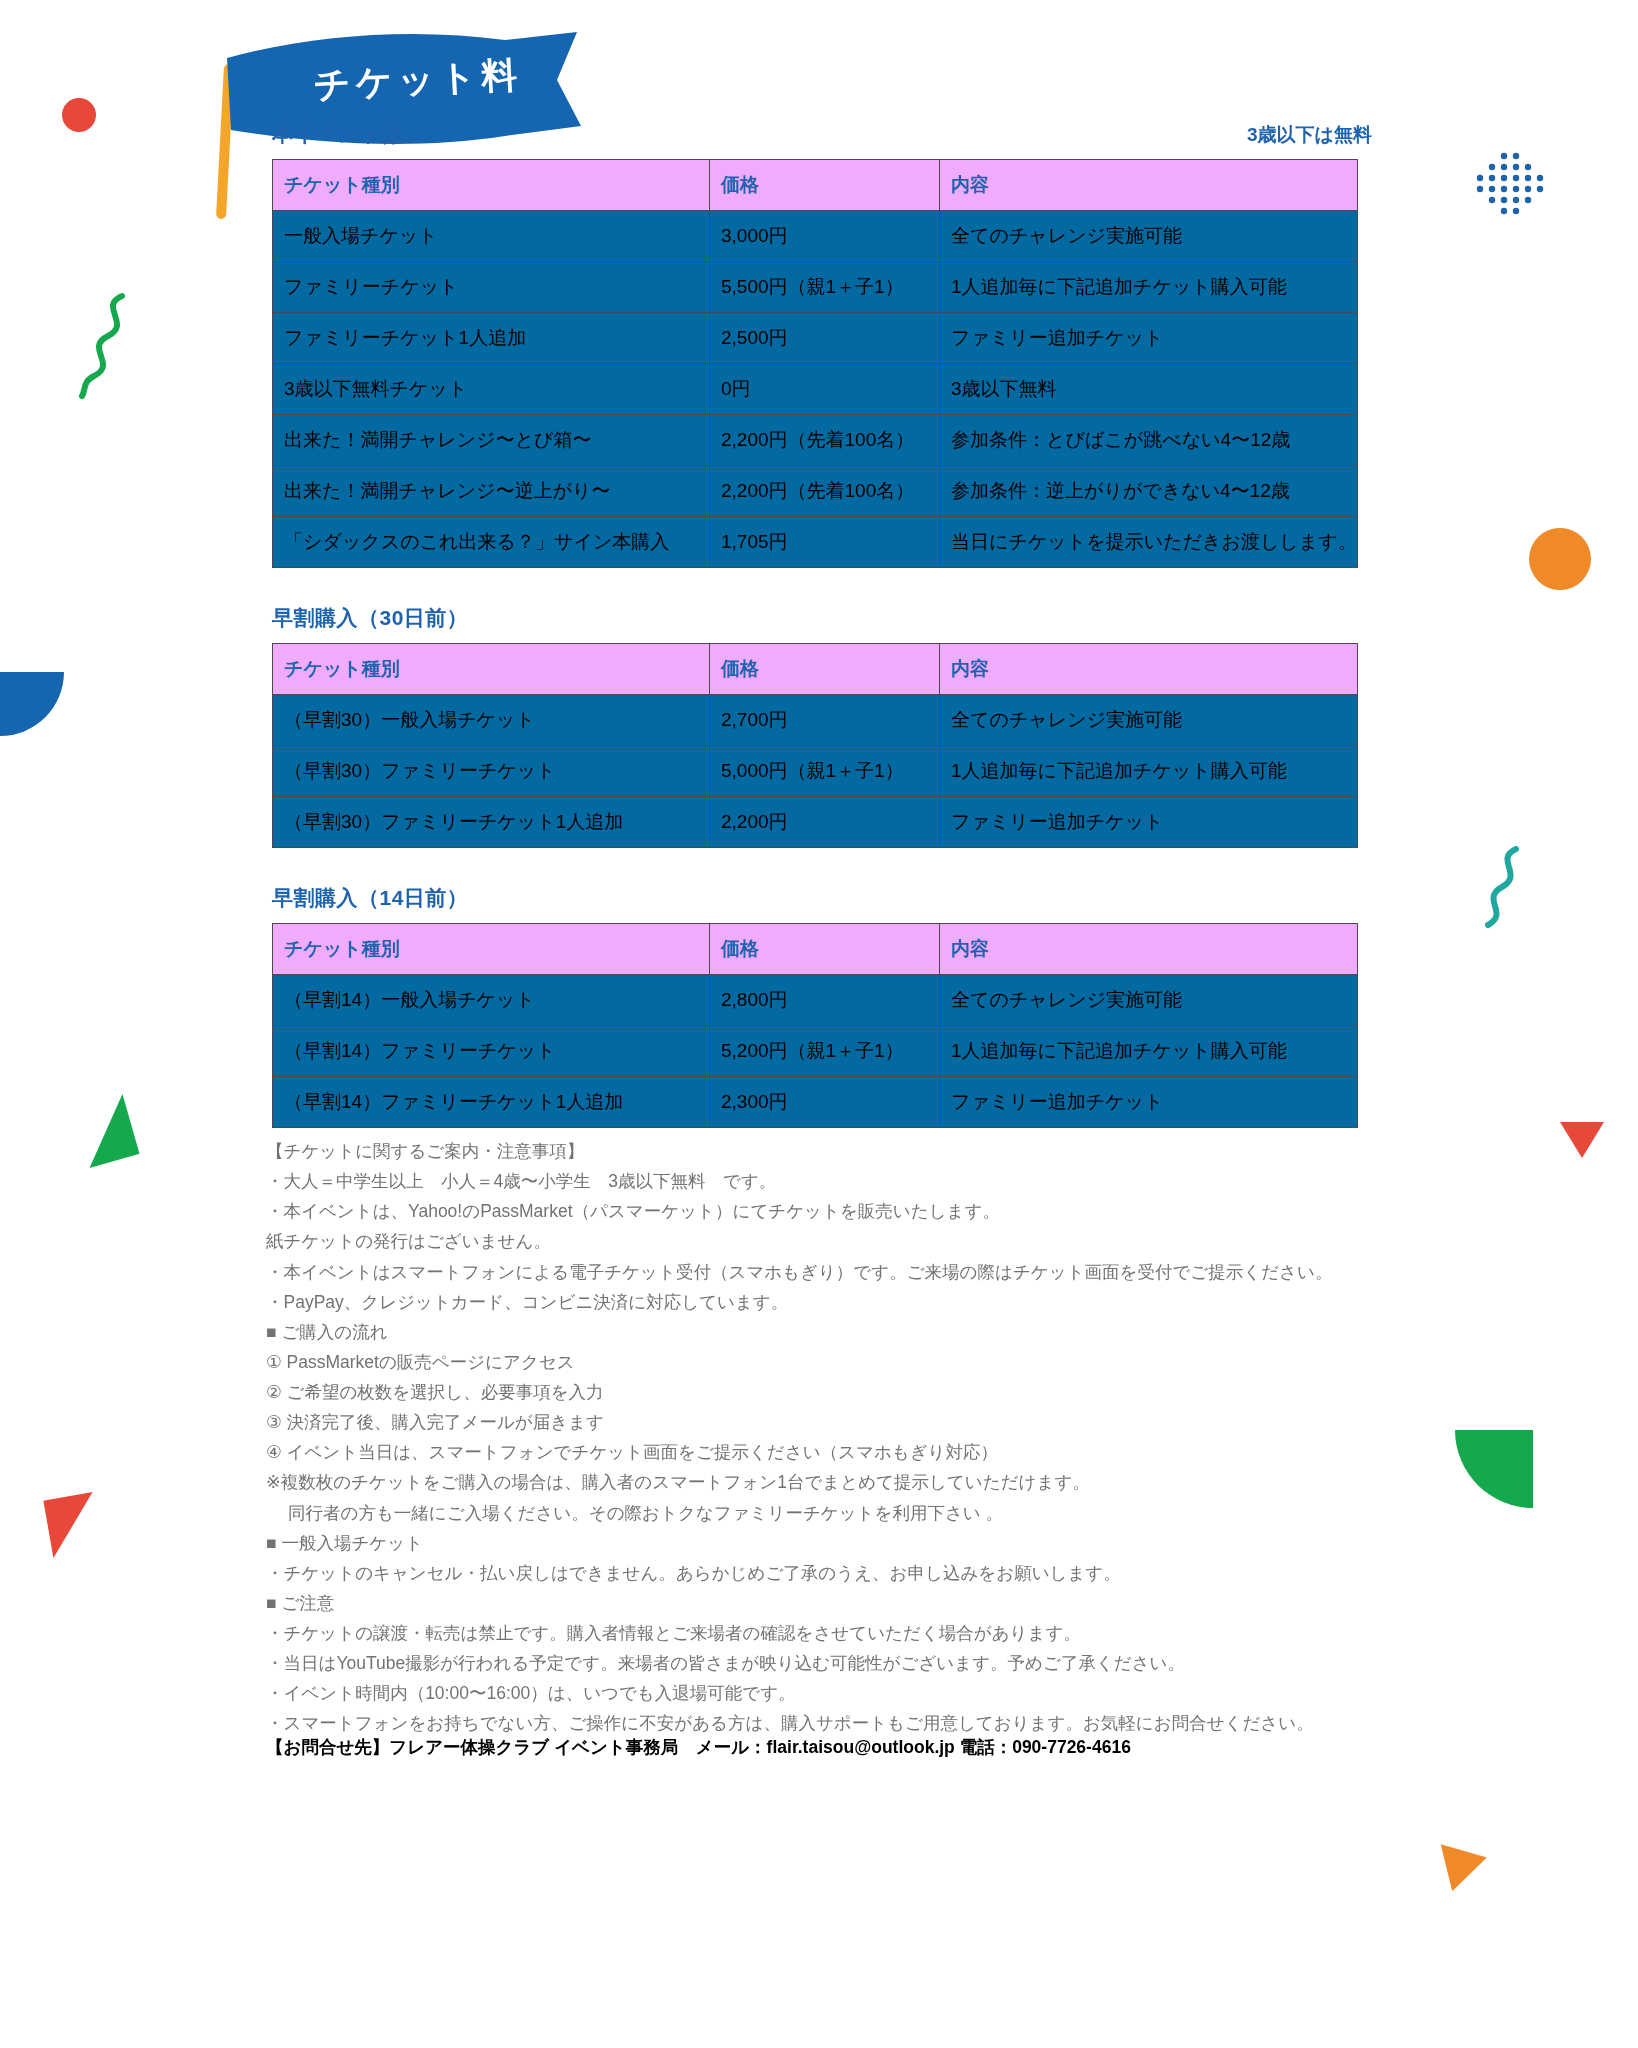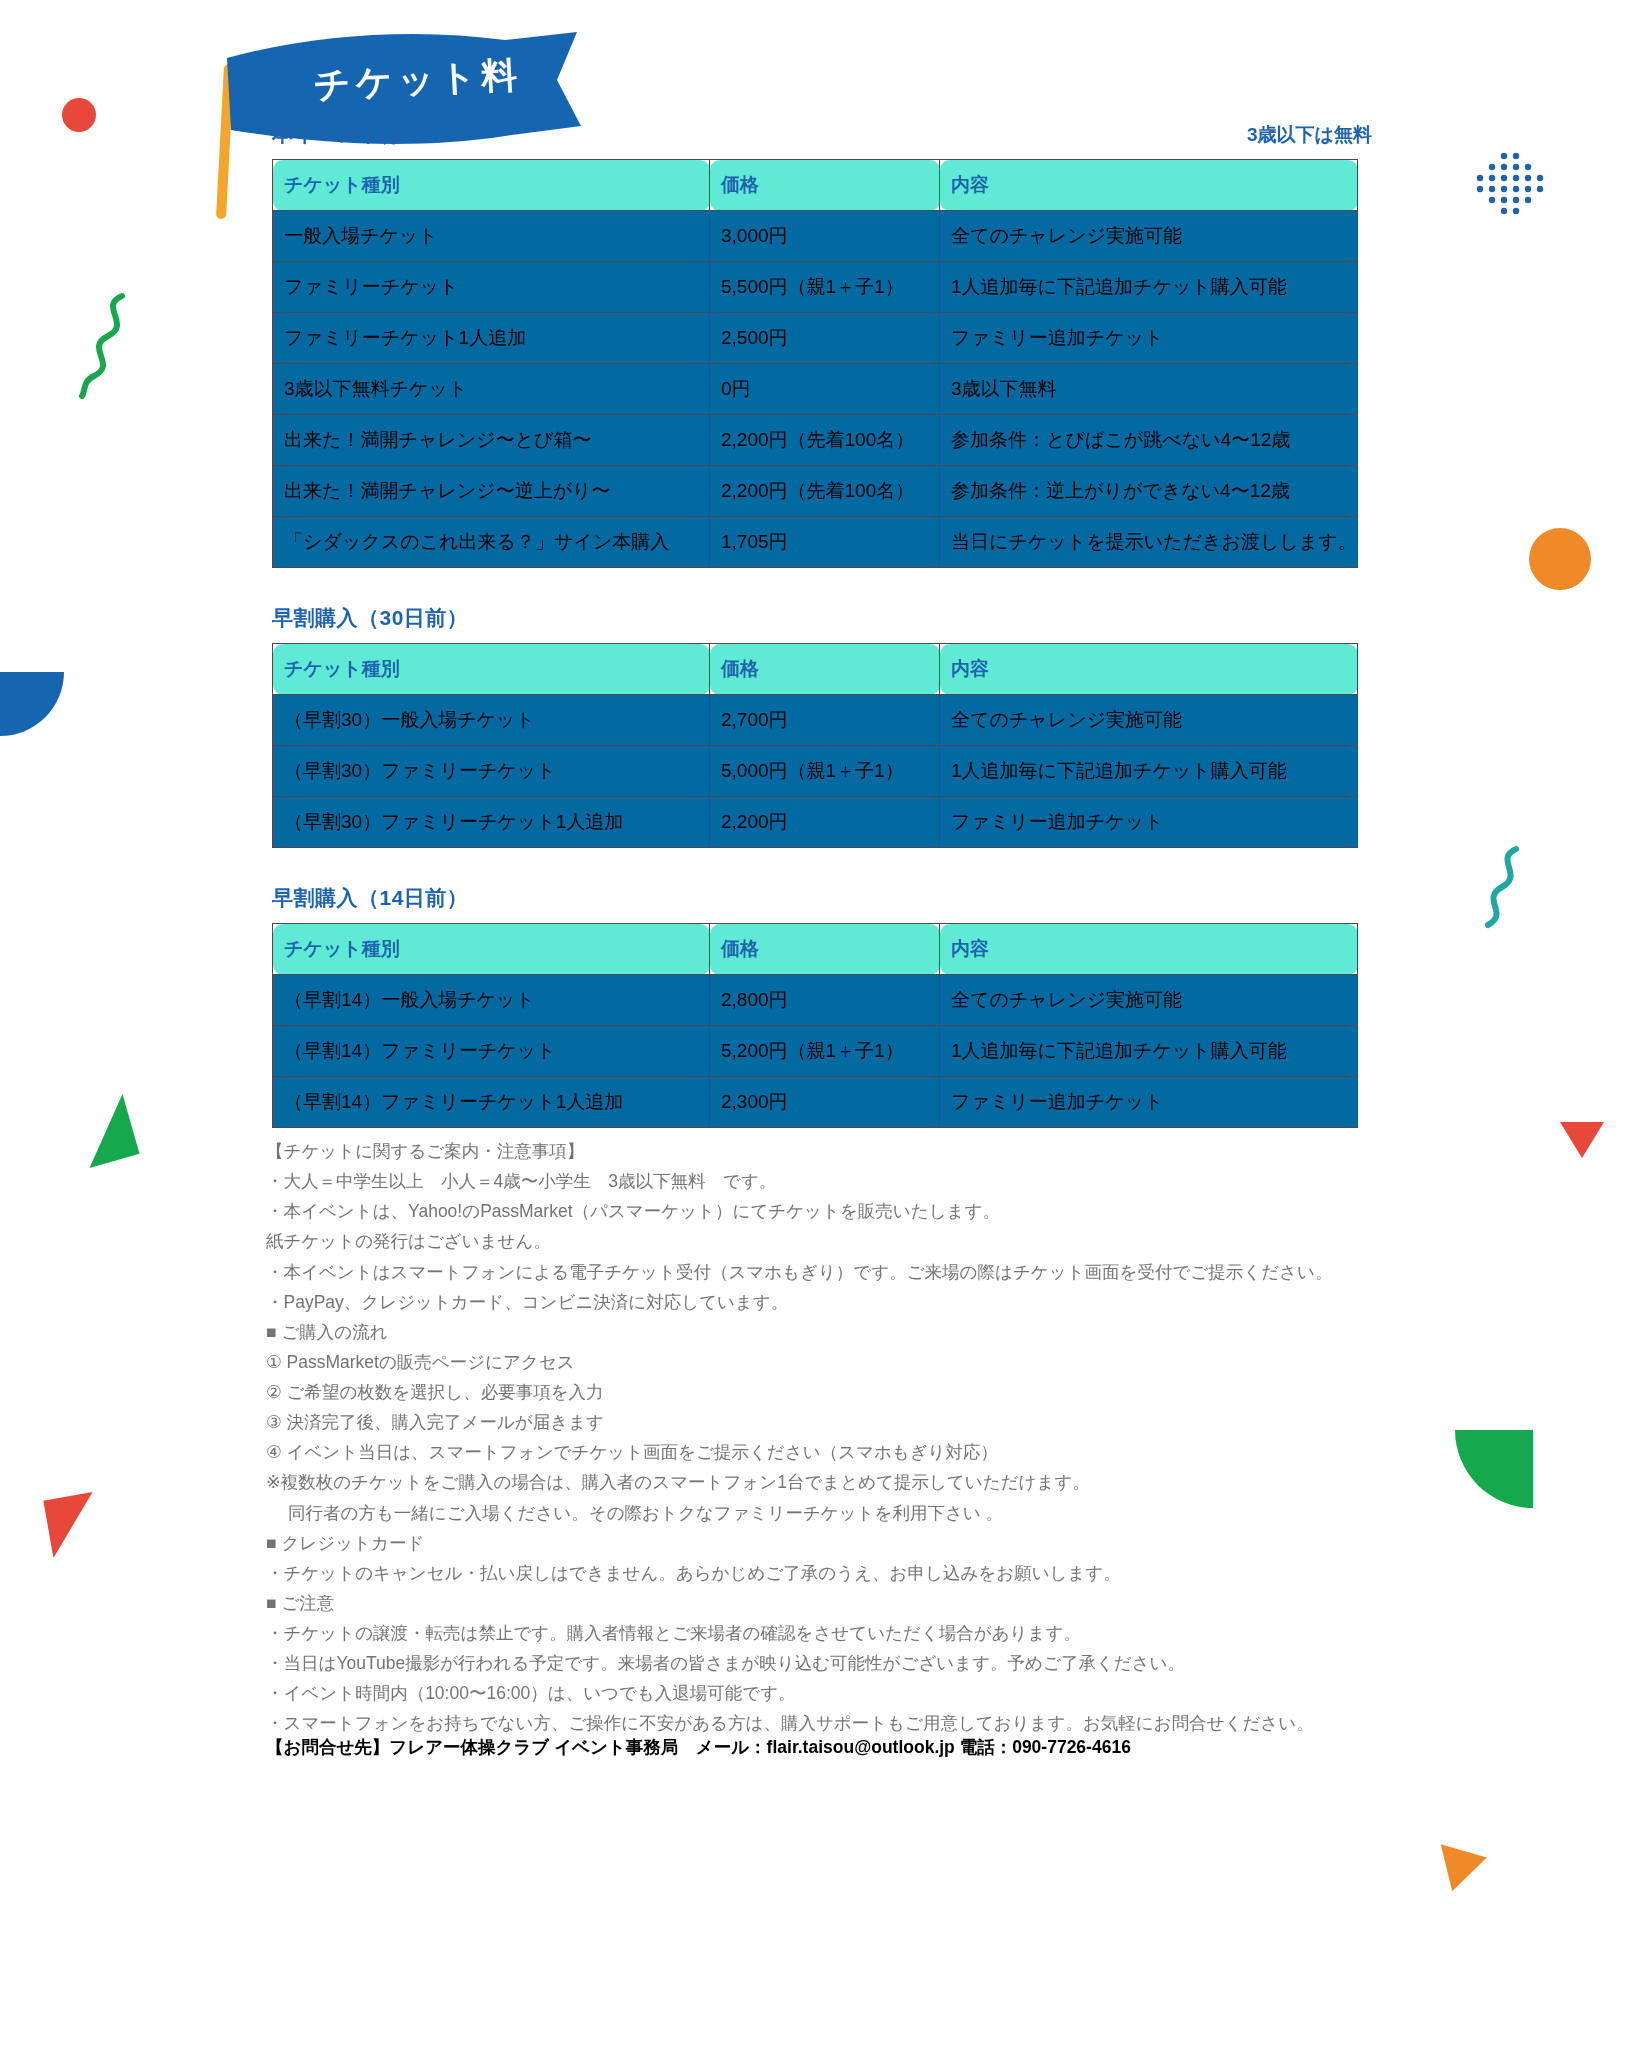--- a/index.html
+++ b/index.html
@@ -152,25 +152,24 @@
   table.ticket-table td {
     border: 1px solid #4a4a4a;
     padding: 12px 11px;
     text-align: left;
     vertical-align: middle;
     height: 51px;
     white-space: nowrap;
     overflow: hidden;
   }
   table.ticket-table thead th {
-    background: #5eead4;
+    background: #f0abfc;
     color: #1f63ae;
     font-weight: bold;
     height: 48px;
-    border-radius: 10px;
   }
   table.ticket-table td { background: #0369a1; font-weight: normal; }
 
   col.c-type    { width: 437px; }
   col.c-price   { width: 230px; }
   col.c-content { width: 418px; }
 
   .section-gap { height: 36px; }
 
   
@@ -393,21 +392,21 @@
     <p>紙チケットの発行はございません。</p>
     <p>・本イベントはスマートフォンによる電子チケット受付（スマホもぎり）です。ご来場の際はチケット画面を受付でご提示ください。</p>
     <p>・PayPay、クレジットカード、コンビニ決済に対応しています。</p>
     <p>■ ご購入の流れ</p>
     <p>① PassMarketの販売ページにアクセス</p>
     <p>② ご希望の枚数を選択し、必要事項を入力</p>
     <p>③ 決済完了後、購入完了メールが届きます</p>
     <p>④ イベント当日は、スマートフォンでチケット画面をご提示ください（スマホもぎり対応）</p>
     <p>※複数枚のチケットをご購入の場合は、購入者のスマートフォン1台でまとめて提示していただけます。</p>
     <p class="indent">同行者の方も一緒にご入場ください。その際おトクなファミリーチケットを利用下さい 。</p>
-    <p>■ クレジットカード</p>
+    <p>■ 一般入場チケット</p>
     <p>・チケットのキャンセル・払い戻しはできません。あらかじめご了承のうえ、お申し込みをお願いします。</p>
     <p>■ ご注意</p>
     <p>・チケットの譲渡・転売は禁止です。購入者情報とご来場者の確認をさせていただく場合があります。</p>
     <p>・当日はYouTube撮影が行われる予定です。来場者の皆さまが映り込む可能性がございます。予めご了承ください。</p>
     <p>・イベント時間内（10:00〜16:00）は、いつでも入退場可能です。</p>
     <p>・スマートフォンをお持ちでない方、ご操作に不安がある方は、購入サポートもご用意しております。お気軽にお問合せください。</p>
   </div>
 <div class="contact">【お問合せ先】フレアー体操クラブ イベント事務局　メール：flair.taisou@outlook.jp 電話：090-7726-4616</div>
 
 </body></html>

